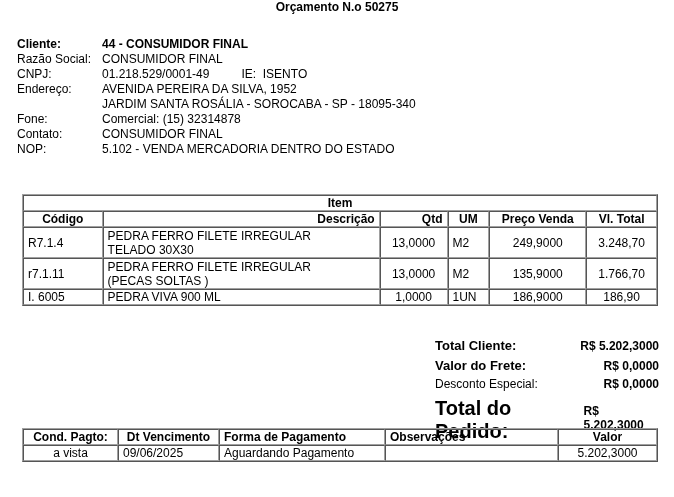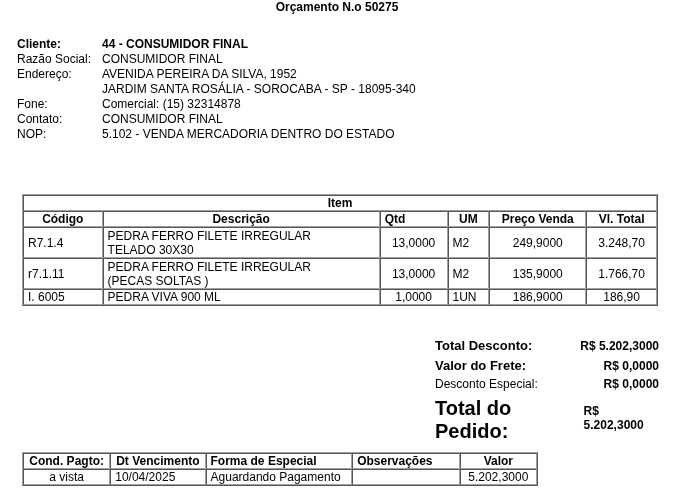--- a/index.html
+++ b/index.html
@@ -35,38 +35,44 @@
     .items td.c { text-align: center; }
     .items td.r { text-align: center; }
     .items tr.tall td { height: 29px; }
     .items tr.short td { height: 14px; }
 
     .totals { position: absolute; left: 435px; top: 338px; width: 224px; }
     .tot-row { display: flex; justify-content: space-between; align-items: baseline; }
     .tot-label-b { font-weight: bold; font-size: 13px; }
     .tot-big { font-weight: bold; font-size: 20px; }
 
-    .pay { left: 22px; top: 452px; width: 516px; }
+    .pay { left: 22px; top: 428px; width: 636px; }
     .pay td.c { text-align: center; }
     .pay th { text-align: center; }
     .pay th.l { text-align: left; }
   </style>
 </head>
 <body>
 
 <div class="title">Orçamento N.o 50275</div>
 
 <div class="info">
   <div class="info-row">
     <span class="info-label bold">Cliente:</span>
     <span class="info-value bold">44 - CONSUMIDOR FINAL</span>
   </div>
   <div class="info-row">
     <span class="info-label">Razão Social:</span>
     <span class="info-value">CONSUMIDOR FINAL</span>
+  </div>
+  <div class="info-row">
+    <span class="info-label">CNPJ:</span>
+    <span class="info-value">01.218.529/0001-49</span>
+    <span class="ie-gap"></span>
+    <span>IE:</span>&nbsp;&nbsp;<span>ISENTO</span>
   </div>
   <div class="info-row">
     <span class="info-label">Endereço:</span>
     <span class="info-value">AVENIDA PEREIRA DA SILVA, 1952</span>
   </div>
   <div class="info-row">
     <span class="info-label"></span>
     <span class="info-value">JARDIM SANTA ROSÁLIA - SOROCABA - SP - 18095-340</span>
   </div>
   <div class="info-row">
@@ -91,22 +97,22 @@
       <col style="width:42px">
       <col style="width:97px">
       <col style="width:71px">
   </colgroup>
   <tbody>
       <tr>
     <th colspan="6" class="head-item">Item</th>
   </tr>
   <tr>
     <th style="text-align:center">Código</th>
-    <th style="text-align:center">Descrição</th>
-    <th style="text-align:left">Qtd</th>
+    <th style="text-align:right">Descrição</th>
+    <th style="text-align:right">Qtd</th>
     <th style="text-align:center">UM</th>
     <th style="text-align:center">Preço Venda</th>
     <th style="text-align:center">Vl. Total</th>
   </tr>
   <tr class="tall">
     <td>R7.1.4</td>
     <td><span>PEDRA FERRO FILETE IRREGULAR</span><br><span>TELADO 30X30</span></td>
     <td class="c">13,0000</td>
     <td>M2</td>
     <td class="r">249,9000</td>
@@ -126,21 +132,21 @@
     <td class="c">1,0000</td>
     <td>1UN</td>
     <td class="r">186,9000</td>
     <td class="r">186,90</td>
   </tr>
 </tbody>
   </table>
 
 <div class="totals">
   <div class="tot-row" style="height:20px">
-    <span class="tot-label-b">Total Desconto:</span>
+    <span class="tot-label-b">Total Cliente:</span>
     <span class="bold">R$ 5.202,3000</span>
   </div>
   <div class="tot-row" style="height:19px">
     <span class="tot-label-b">Valor do Frete:</span>
     <span class="bold">R$ 0,0000</span>
   </div>
   <div class="tot-row" style="height:20px">
     <span>Desconto Especial:</span>
     <span class="bold">R$ 0,0000</span>
   </div>
@@ -155,25 +161,25 @@
     <col style="width:95px">
       <col style="width:101px">
       <col style="width:166px">
       <col style="width:173px">
       <col style="width:99px">
   </colgroup>
   <tbody>
       <tr>
     <th>Cond. Pagto:</th>
     <th>Dt Vencimento</th>
-    <th class="l">Forma de Especial</th>
+    <th class="l">Forma de Pagamento</th>
     <th class="l">Observações</th>
     <th>Valor</th>
   </tr>
   <tr>
     <td class="c">a vista</td>
-    <td>10/04/2025</td>
+    <td>09/06/2025</td>
     <td>Aguardando Pagamento</td>
     <td></td>
     <td class="c">5.202,3000</td>
   </tr>
 </tbody>
   </table>
 
 </body></html>

